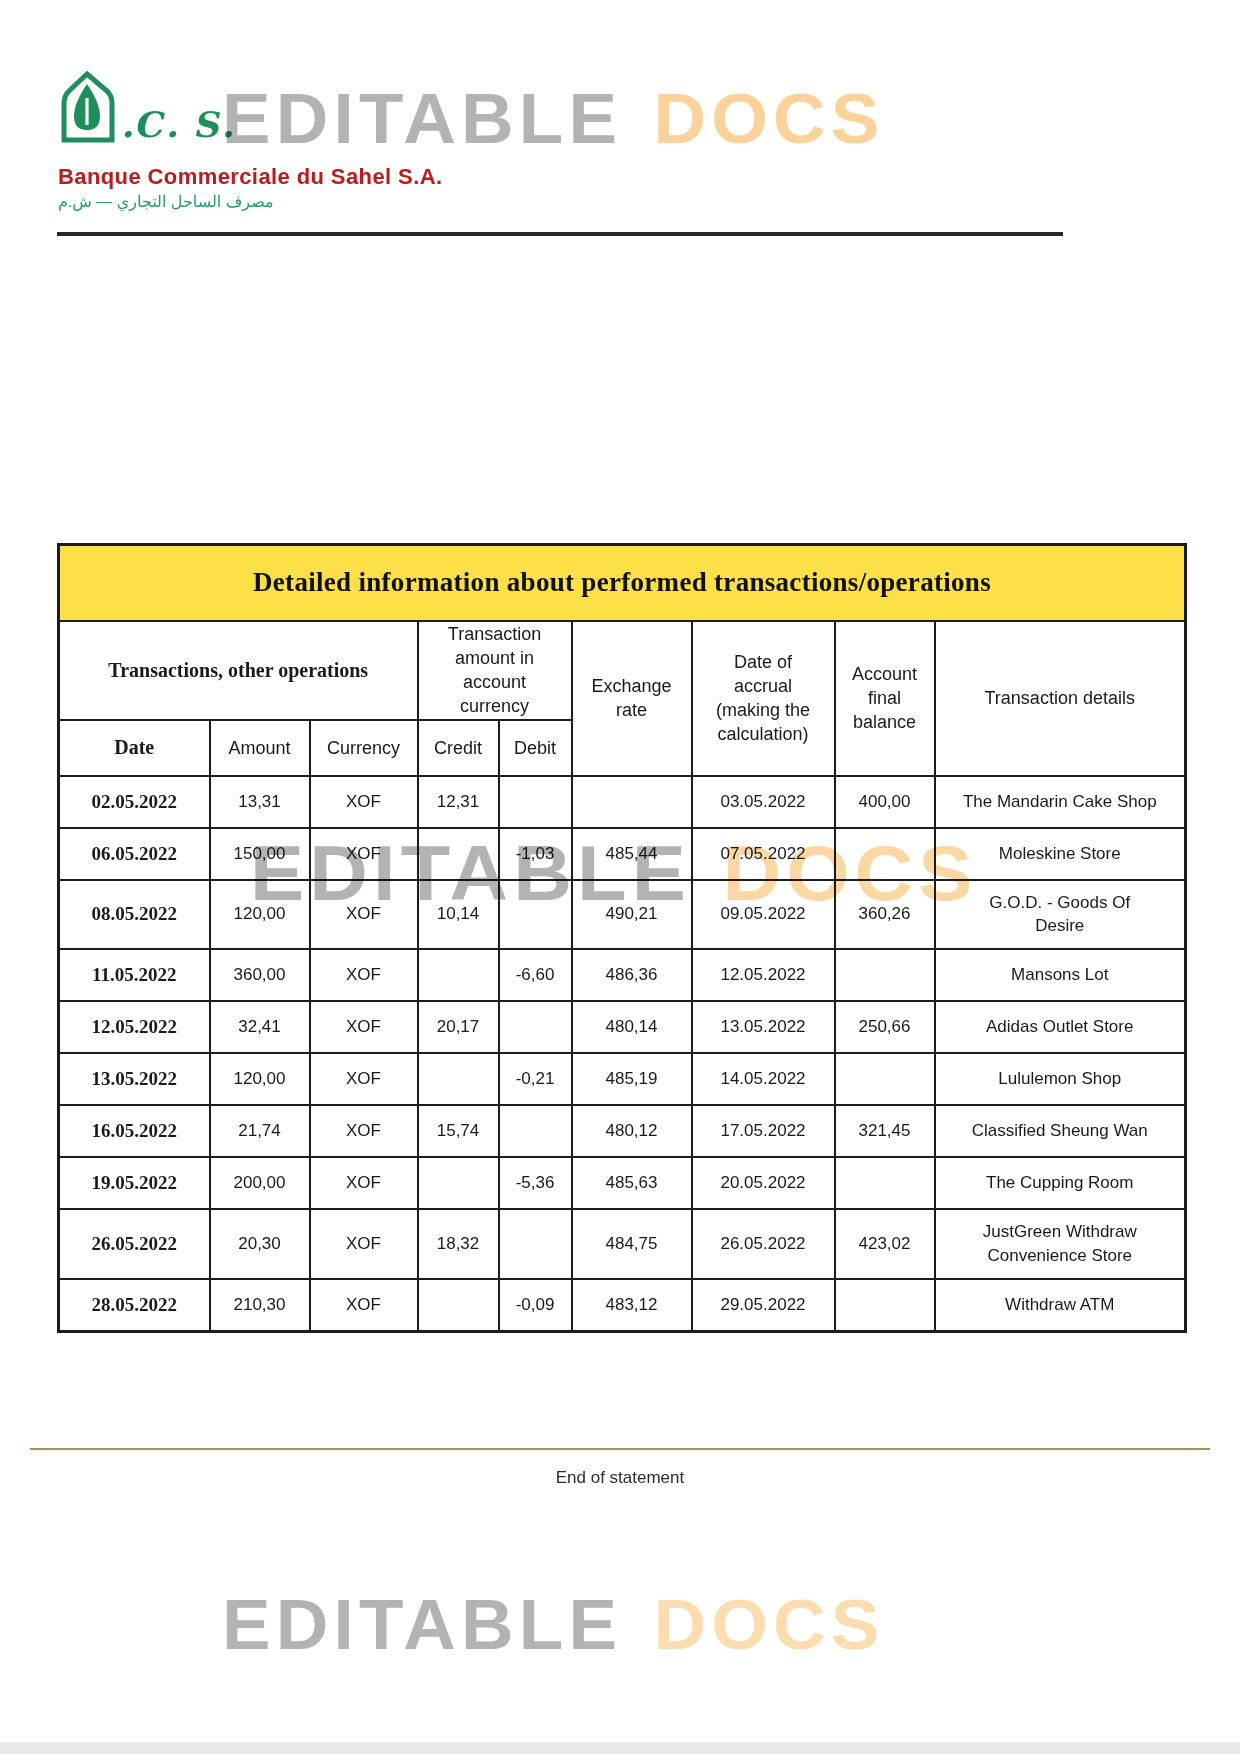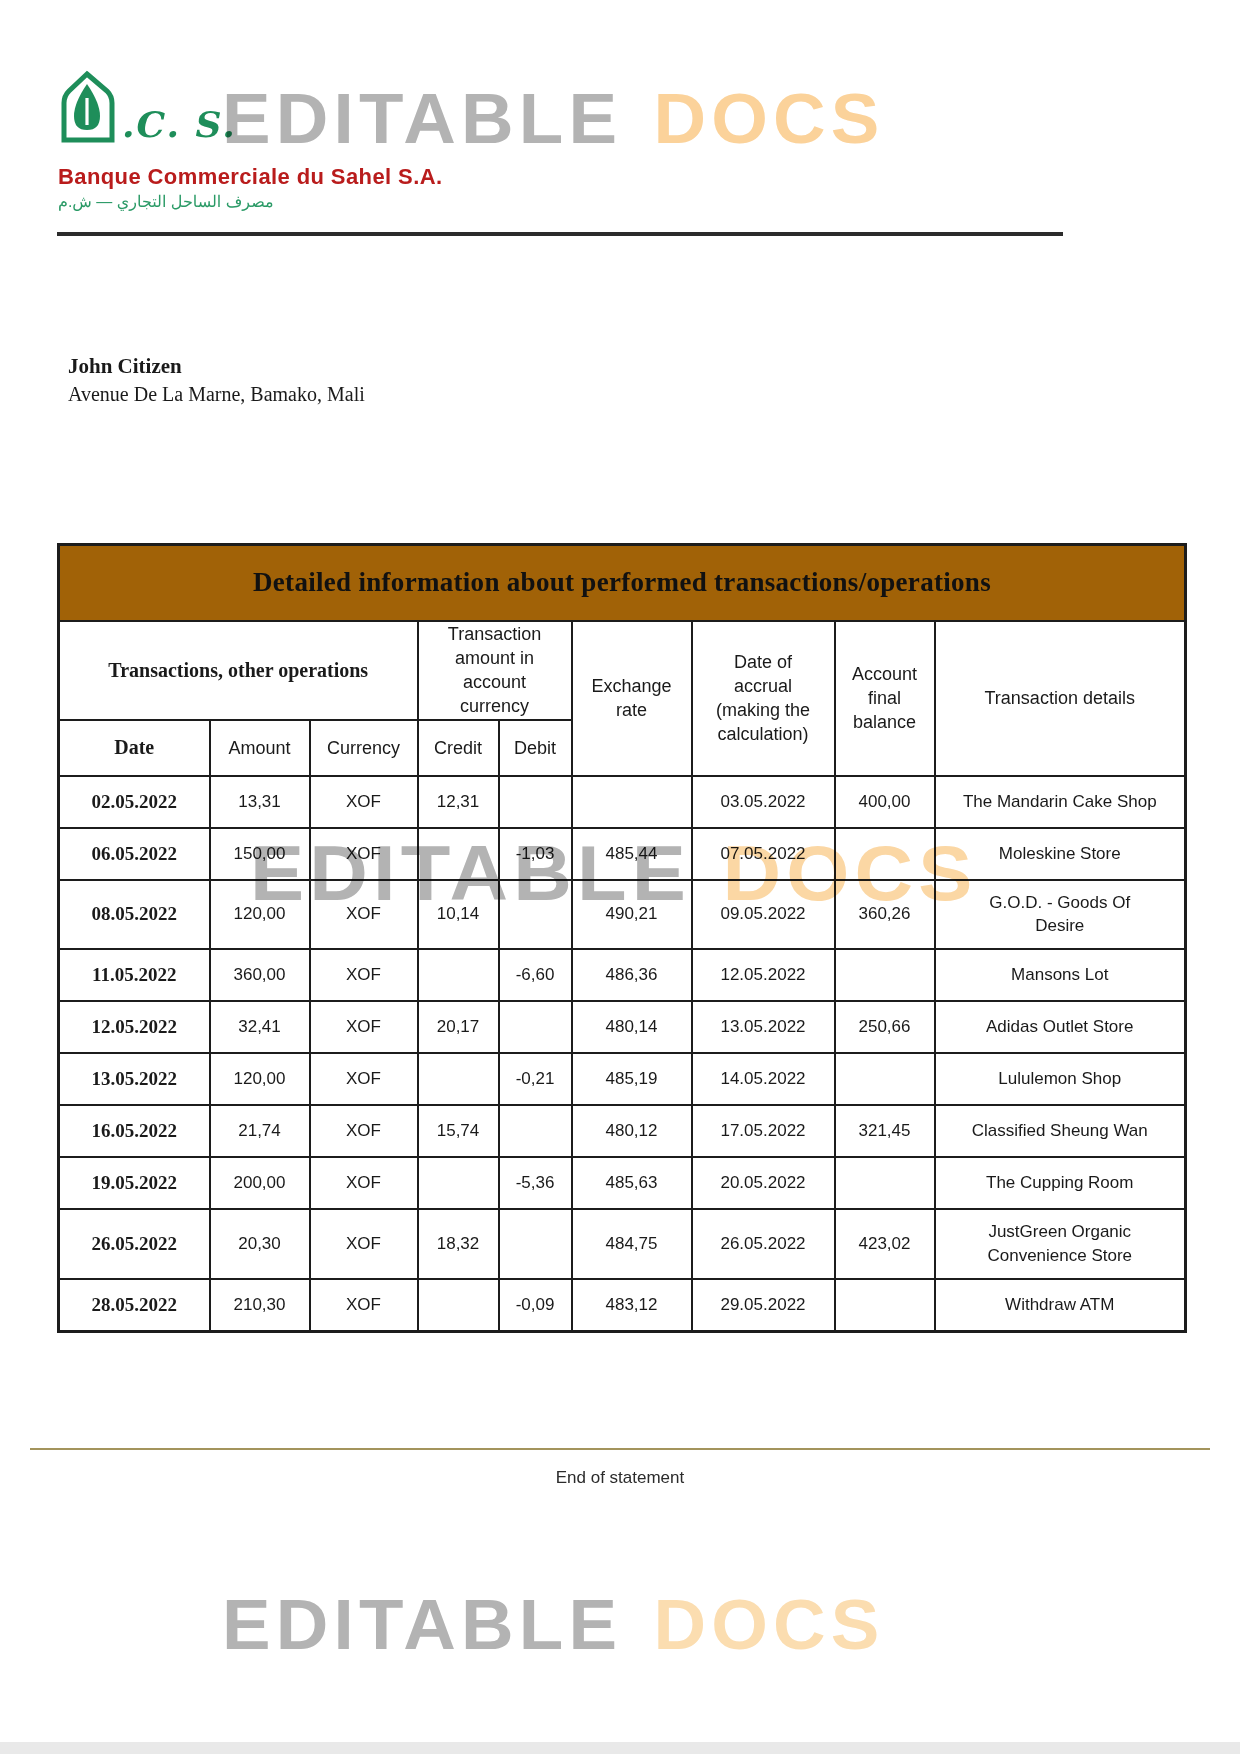--- a/index.html
+++ b/index.html
@@ -54,21 +54,21 @@
   .customer-name { font-family:"Liberation Serif", serif; font-weight:700; font-size:21px; line-height:28px; }
   .customer-address { font-family:"Liberation Serif", serif; font-size:20px; line-height:28px; }
 
   
   .tbl-wrap { position:absolute; left:57px; top:543px; z-index:10; }
   table.stmt { border-collapse:collapse; width:1127px; table-layout:fixed; background:transparent; }
   table.stmt td { border:2px solid #1c1c1c; text-align:center; vertical-align:middle; }
   table.stmt { border:3px solid #1c1c1c; }
 
   .title-cell {
-    background:#a16207; height:76px;
+    background:#fde047; height:76px;
     font-family:"Liberation Serif", serif; font-weight:700; font-size:27px;
     letter-spacing:0.3px; color:#111;
   }
   .hrow-b { height:90px; }
   .hrow-c { height:56px; }
   .hrow-c td, td.span2 { border-bottom-width:3px; }
   .h-serif { font-family:"Liberation Serif", serif; font-weight:700; font-size:20px; }
   .h-sans  { font-size:18px; line-height:1.35; font-weight:400; }
   .h-sans .inner { display:inline-block; }
   .mw110 { max-width:112px; } .mw105 { max-width:106px; } .mw80 { max-width:84px; } .mw70 { max-width:72px; }
@@ -104,24 +104,20 @@
       </span>
       <span class="logo-initials">.C. S.</span>
     </div>
     <div class="logo-name">Banque Commerciale du Sahel S.A.</div>
     <div class="logo-arabic">مصرف الساحل التجاري — ش.م</div>
   </div>
 
   <div class="top-rule"></div>
 
 
-  <div class="customer">
-    <div class="customer-name">John Citizen</div>
-    <div class="customer-address">Avenue De La Marne, Bamako, Mali</div>
-  </div>
 
   <div class="tbl-wrap">
     <table class="stmt">
       <colgroup>
         <col style="width:151px">
           <col style="width:100px">
           <col style="width:108px">
         <col style="width:81px">
           <col style="width:73px">
           <col style="width:120px">
@@ -255,21 +251,21 @@
 
     <tr class="data-row">
       <td class="c-date">26.05.2022</td>
       <td class="c-num">20,30</td>
       <td class="c-cur">XOF</td>
       <td class="c-num">18,32</td>
       <td class="c-num"></td>
       <td class="c-num">484,75</td>
       <td class="c-accrual">26.05.2022</td>
       <td class="c-num">423,02</td>
-      <td class="c-details">JustGreen Organic Convenience Store</td>
+      <td class="c-details">JustGreen Withdraw Convenience Store</td>
     </tr>
 
     <tr class="data-row">
       <td class="c-date">28.05.2022</td>
       <td class="c-num">210,30</td>
       <td class="c-cur">XOF</td>
       <td class="c-num"></td>
       <td class="c-num">-0,09</td>
       <td class="c-num">483,12</td>
       <td class="c-accrual">29.05.2022</td>

